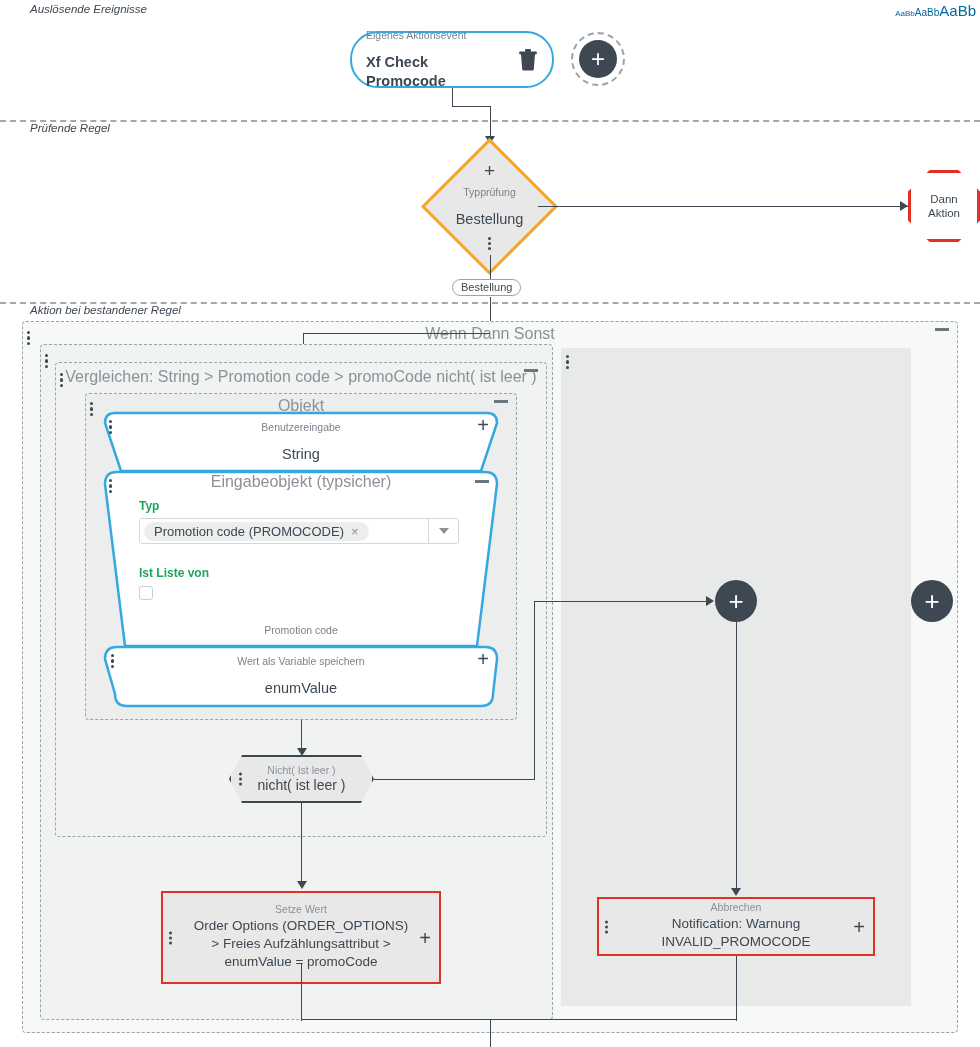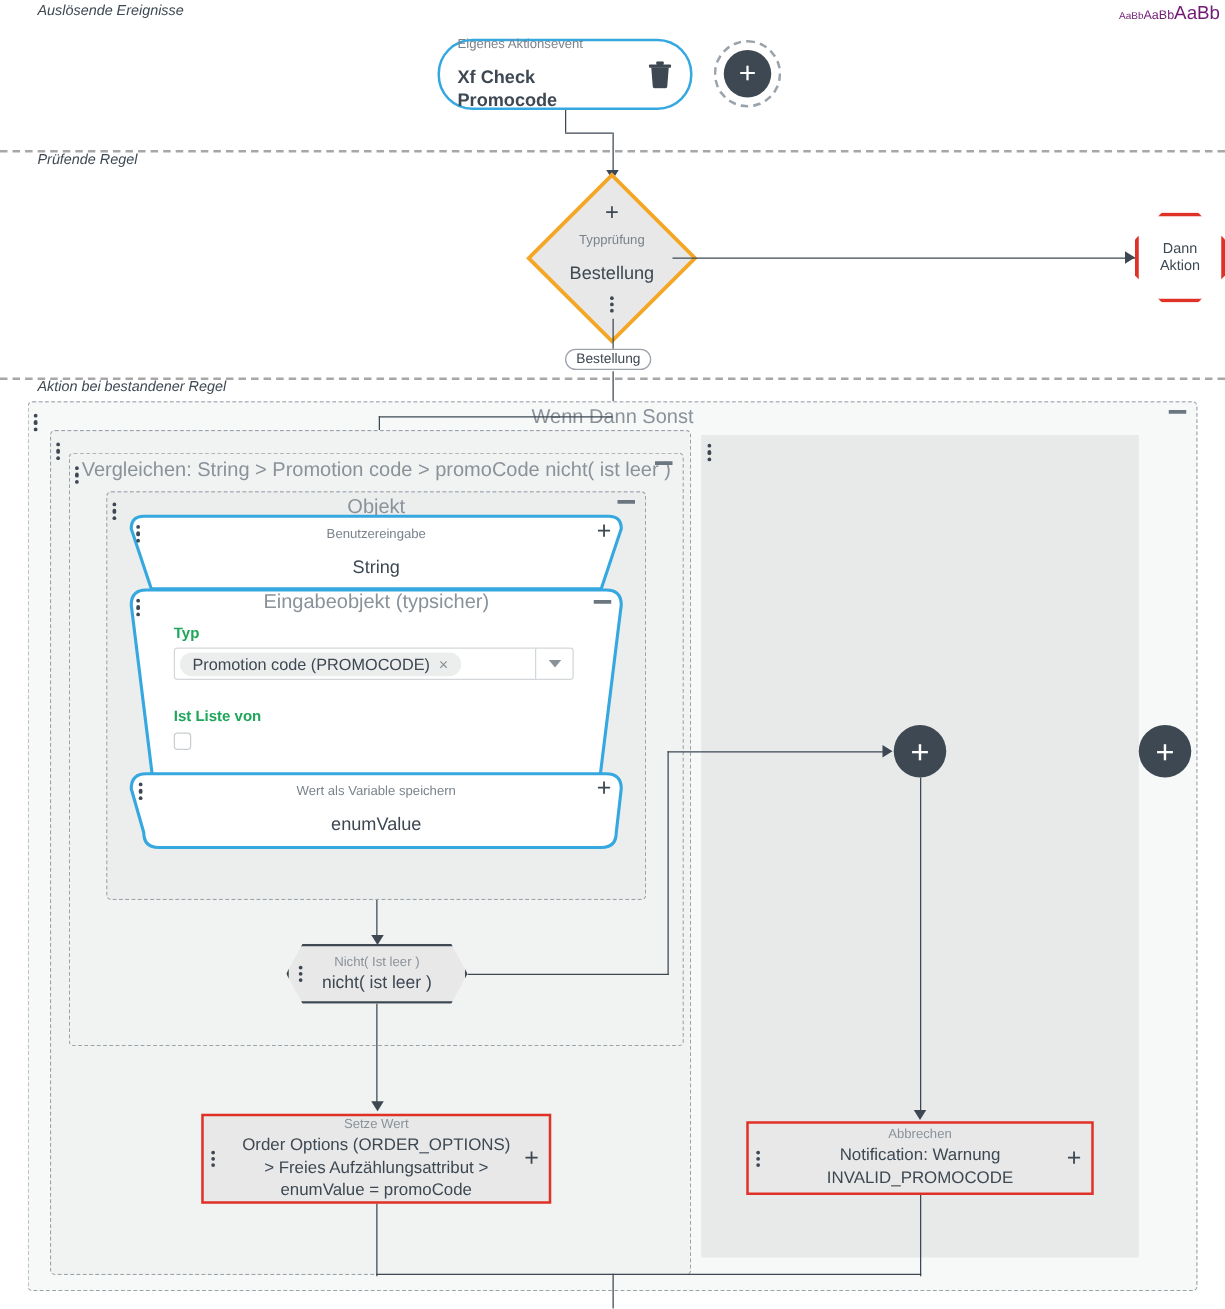--- a/index.html
+++ b/index.html
@@ -32,21 +32,21 @@
     color: #3d4852;
     white-space: nowrap;
     margin-left: 27px;
   }
 
   
   .fontsizer {
     position: absolute;
     right: 4px; top: 2px;
     display: flex; align-items: baseline;
-    color: #701a75;
+    color: #0369a1;
   }
   .fontsizer span { display: inline-block; }
   .fs-s { font-size: 8px; }
   .fs-m { font-size: 10px; }
   .fs-l { font-size: 15px; }
 
   
   .line-v { position: absolute; width: 0; border-left: 1.4px solid #3d4852; }
   .line-h { position: absolute; height: 0; border-top: 1.4px solid #3d4852; }
   .arrow-down {
@@ -470,21 +470,21 @@
         <div class="select-arrow">
           <span class="caret"></span>
         </div>
       </div>
 
       <div class="field-label" style="margin-top:22px;">Ist Liste von</div>
       <div class="checkbox" style="margin-top:6px;"></div>
     </div>
   </div>
 
-  <div class="trap" style="left:103px; top:617px; width:396px; height:63px;">
+  <div class="trap" style="left:103px; top:645px; width:396px; height:63px;">
     <svg viewBox="0 0 396 63" preserveAspectRatio="none" width="396" height="63">
       <path d="M2 14 Q2 2 14 2 L382 2 Q394 2 394 14 L390 49 Q390 61 378 61 L24 61 Q12 61 12 49 Z" fill="#ffffff" stroke="#35a8e0" stroke-width="2.5"></path>
     </svg>
     <div class="trap-content">
       <div class="node-sub">Wert als Variable speichern</div>
       <div class="node-title" style="font-weight:normal; font-size:14.5px;">enumValue</div>
     </div>
     <div class="trap-plus">+</div>
     <div class="handle-dots" style="left:8px; top:6px;">
       <i></i>
@@ -517,21 +517,21 @@
     <span>+</span>
   </div>
 
   <div class="plus-circle" style="left:911px; top:580px;">
     <span>+</span>
   </div>
 
   <div class="line-v" style="left:301px; top:803px; height:80px;"></div>
   <div class="arrow-down" style="left:296.5px; top:881px;"></div>
 
-  <div class="action-box" style="left:161px; top:891px; width:280px; height:72px;">
+  <div class="action-box" style="left:161px; top:891px; width:280px; height:93px;">
     <div>
       <div class="action-sub">Setze Wert</div>
       <div class="action-title">Order Options (ORDER_OPTIONS)</div>
       <div class="action-title">&gt; Freies Aufzählungsattribut &gt;</div>
       <div class="action-title">enumValue = promoCode</div>
     </div>
     <div class="action-plus">+</div>
     <span class="dots-vert action-handle">
       <i></i>
         <i></i>

